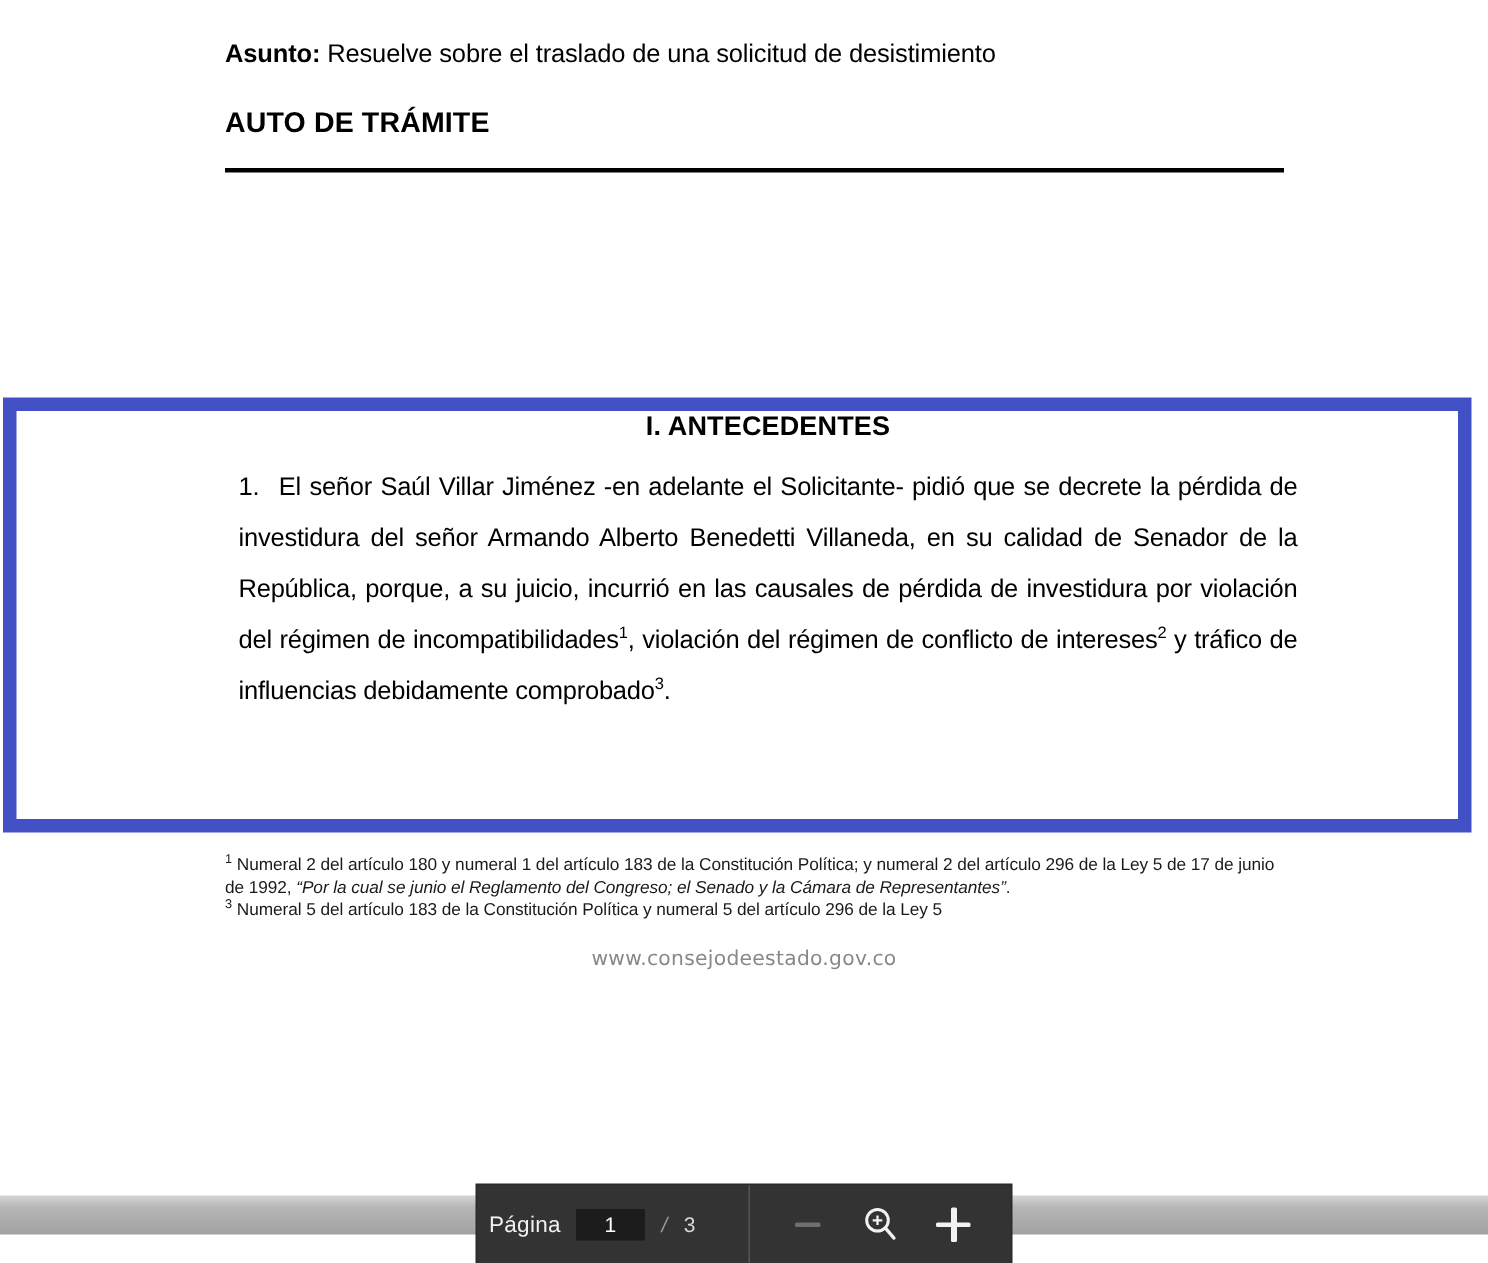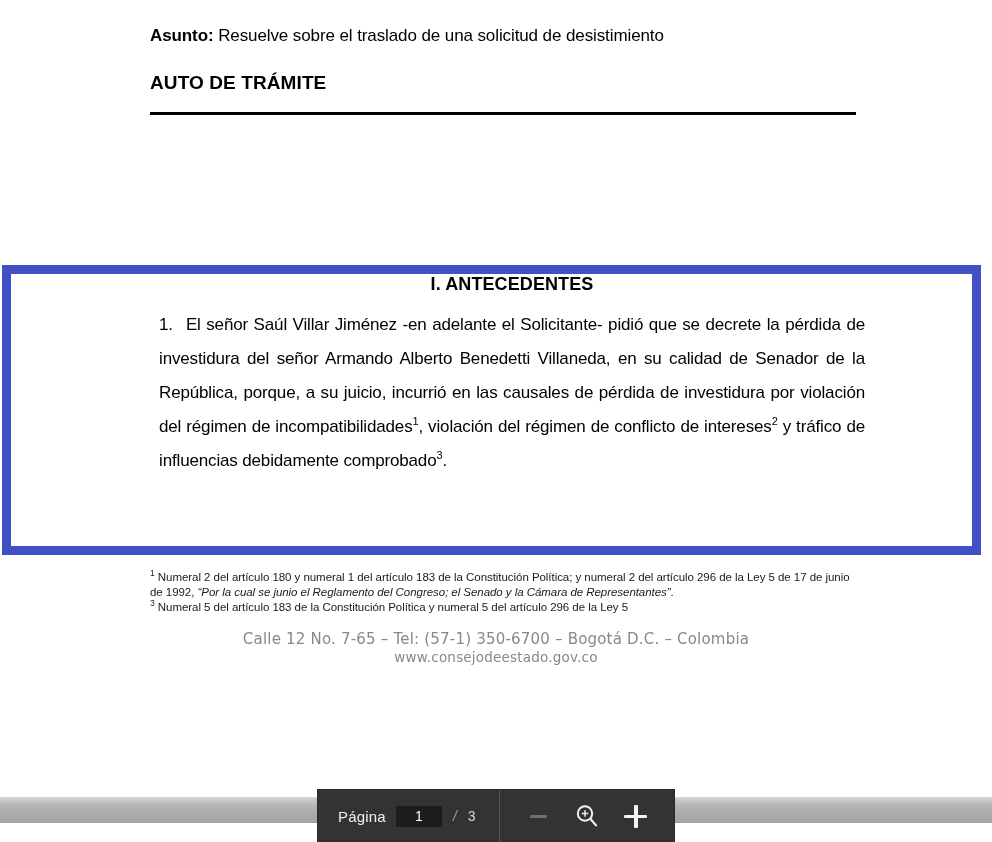--- a/index.html
+++ b/index.html
@@ -161,21 +161,21 @@
     align-items: center;
     color: #e8e8e8;
     font-size: 15px;
     box-shadow: 0 0 0 1px #2a2a2a;
   }
   .tb-left {
     display: flex;
     align-items: center;
     width: 182px;
     height: 100%;
-    padding-left: 20px;
+    padding-left: 8px;
     box-sizing: border-box;
     border-right: 1px solid #555555;
   }
   .tb-label {
     color: #f0f0f0;
     font-size: 15px;
     margin-right: 10px;
     letter-spacing: 0.2px;
   }
   .page-input {
@@ -271,21 +271,20 @@
       </div>
     </div>
   </div>
 
   <div class="footnotes">
     <p><sup>1</sup> <span>Numeral 2 del artículo 180 y numeral 1 del artículo 183 de la Constitución Política; y numeral 2 del artículo 296 de la Ley 5 de 17 de junio de 1992, </span><em>“Por la cual se junio el Reglamento del Congreso; el Senado y la Cámara de Representantes”</em><span>.</span></p>
     <p><sup>3</sup> <span>Numeral 5 del artículo 183 de la Constitución Política y numeral 5 del artículo 296 de la Ley 5</span></p>
   </div>
 
   <div class="page-footer">
-    <div class="footer-address">Calle 12 No. 7-65 – Tel: (57-1) 350-6700 – Bogotá D.C. – Colombia</div>
     <div class="footer-url">www.consejodeestado.gov.co</div>
   </div>
 
 </div>
 
 <div class="gray-strip"></div>
 
 <div class="pdf-toolbar">
   <div class="tb-left">
     <span class="tb-label">Página</span>

